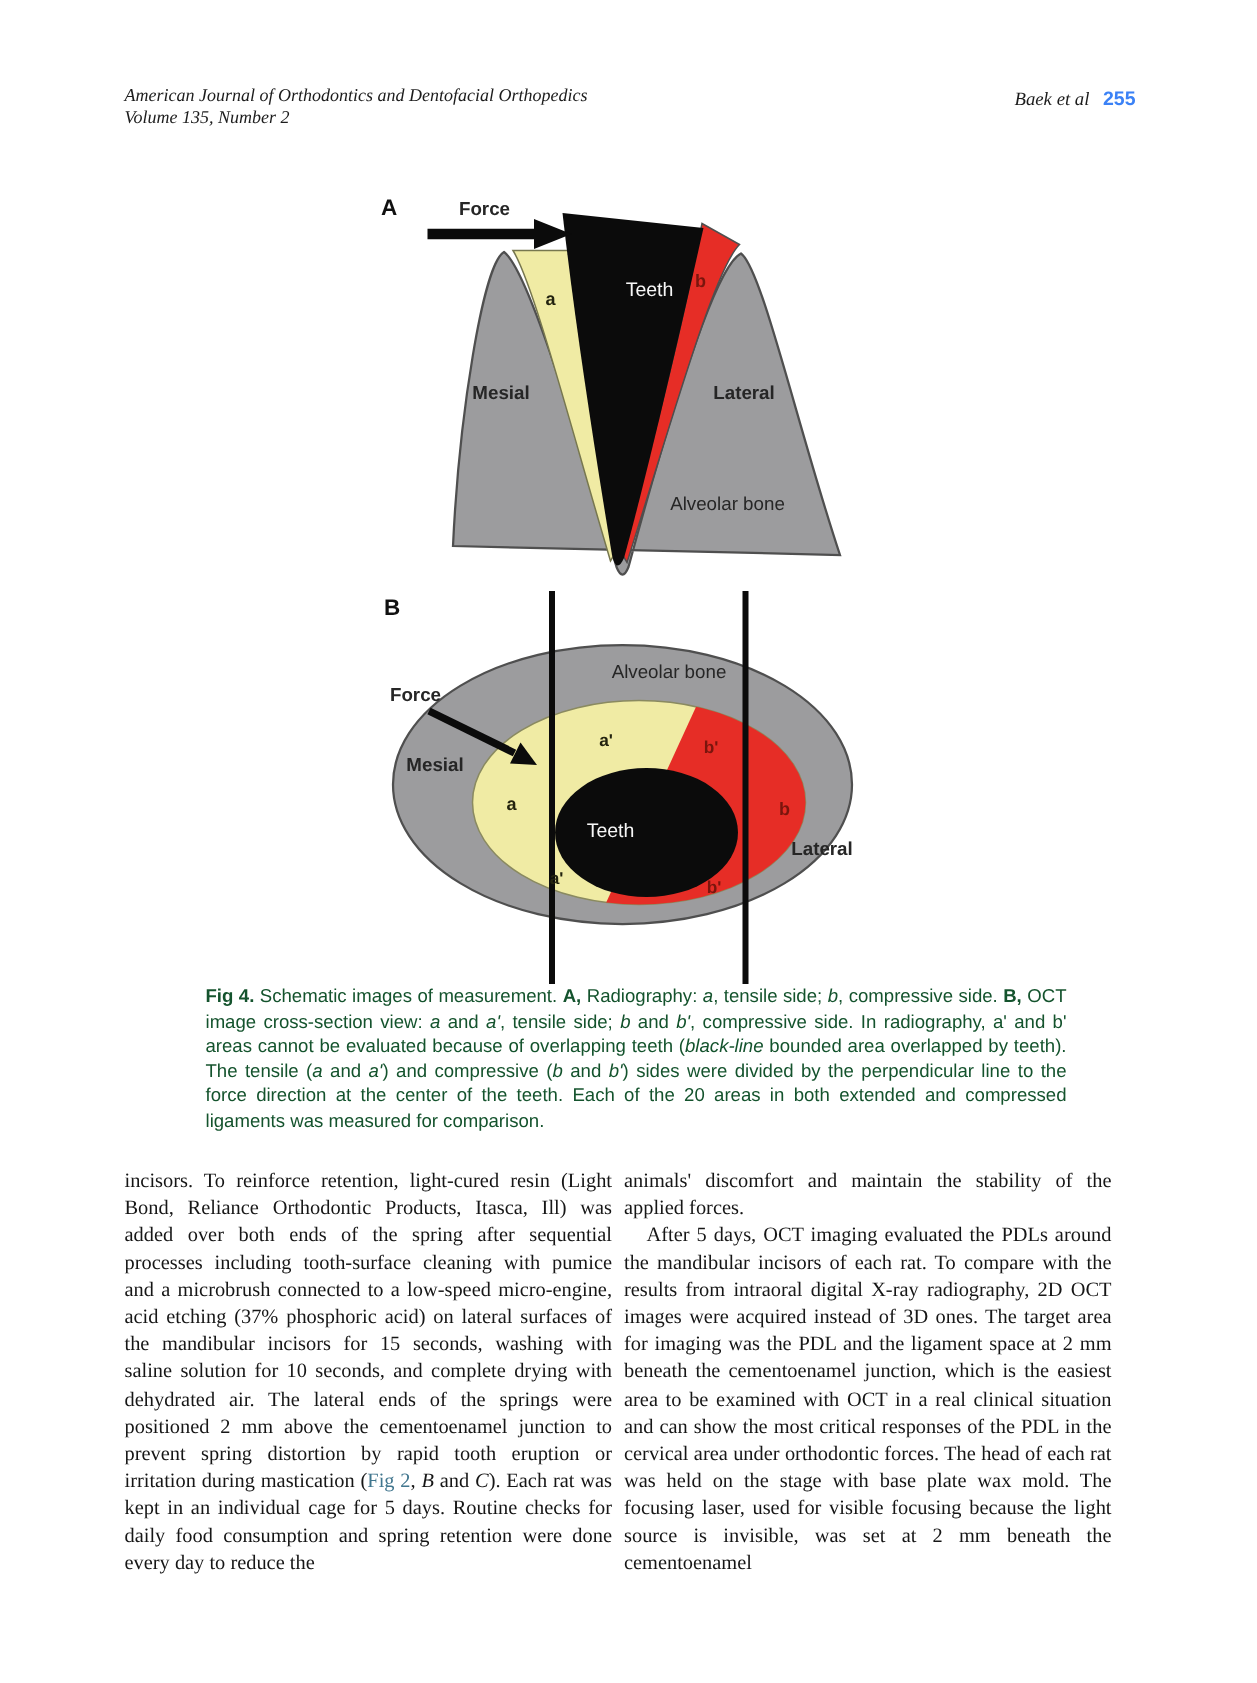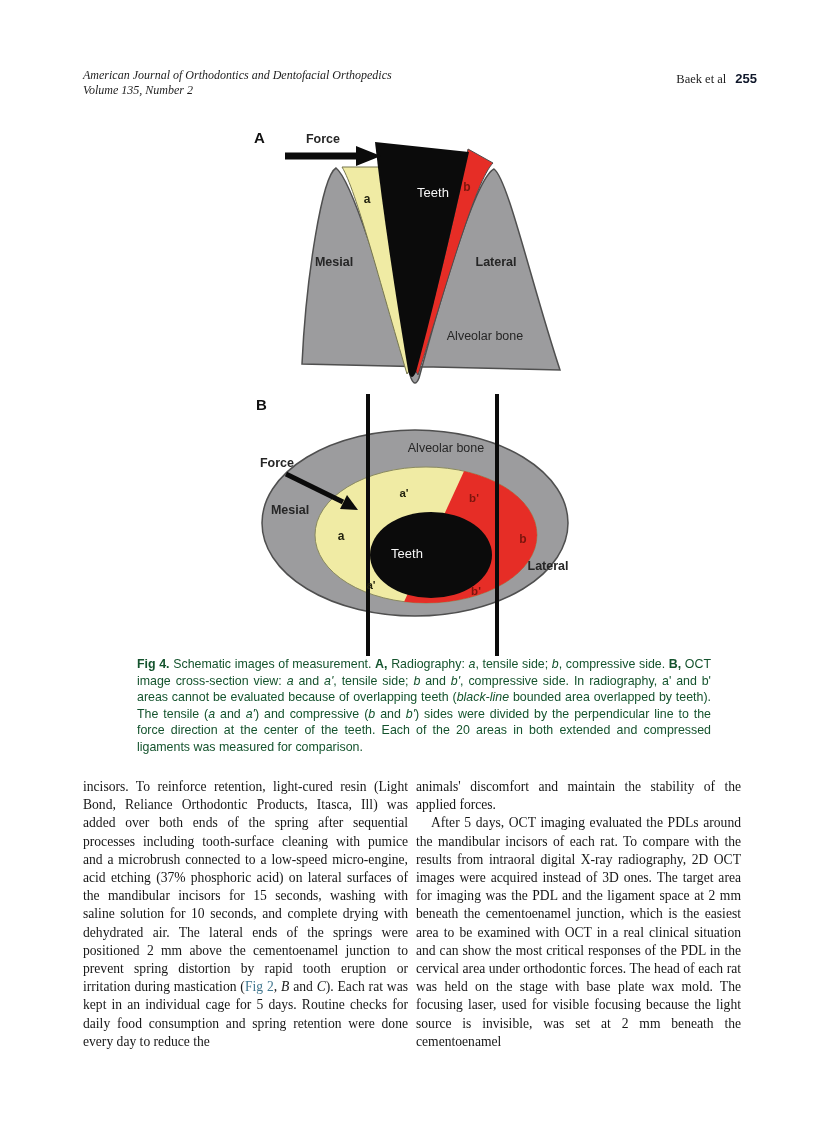--- a/index.html
+++ b/index.html
@@ -2,25 +2,25 @@
 <html style="--bone_gray: #9c9c9e; --pdl_yellow: #f0eba4; --compress_red: #e62d26; --tooth_black: #0b0b0b; --outline_dark: #4f4f4f; --label_dark_red: #7a150d; --link_teal: #41768e; --text_black: #161616;"><head>
 <meta charset="utf-8">
 <style>
   html,body{margin:0;padding:0;}
   body{
     width:838px;height:1122px;position:relative;background:#ffffff;
     font-family:"Liberation Serif",serif;color:var(--text_black,#161616);
     overflow:hidden;
   }
   
-  .pg-header{position:absolute;left:83px;top:68px;width:674px;display:flex;justify-content:space-between;align-items:flex-start;}
+  .pg-header{position:absolute;left:83px;top:56px;width:674px;display:flex;justify-content:space-between;align-items:flex-start;}
   .hdr-left{font-style:italic;font-size:12px;line-height:15px;color:#1c1c1c;}
   .hdr-right{white-space:nowrap;padding-top:1px;}
-  .hdr-authors{font-size:12.5px;color:#1c1c1c;}
-  .hdr-pgnum{font-family:"Liberation Sans",sans-serif;font-weight:bold;font-size:13px;margin-left:9px;color:#0f172a;}
+  .hdr-authors{font-style:italic;font-size:12.5px;color:#1c1c1c;}
+  .hdr-pgnum{font-family:"Liberation Sans",sans-serif;font-weight:bold;font-size:13px;margin-left:9px;color:#3b82f6;}
   
   .fig-wrap{position:absolute;left:240px;top:118px;width:380px;height:550px;}
   .fig-svg text{font-family:"Liberation Sans",sans-serif;}
   .t-lbl{fill:#262626;font-size:12.5px;}
   .t-bold{font-weight:bold;}
   .t-panel{fill:#111;font-weight:bold;font-size:15px;}
   .t-white{fill:#f7f7f7;font-size:13px;}
   .t-dark{fill:#23230f;font-weight:bold;font-size:12px;}
   .t-dred{fill:var(--label_dark_red,#7a150d);font-weight:bold;font-size:12px;}
   .t-small{font-size:11.5px;}

